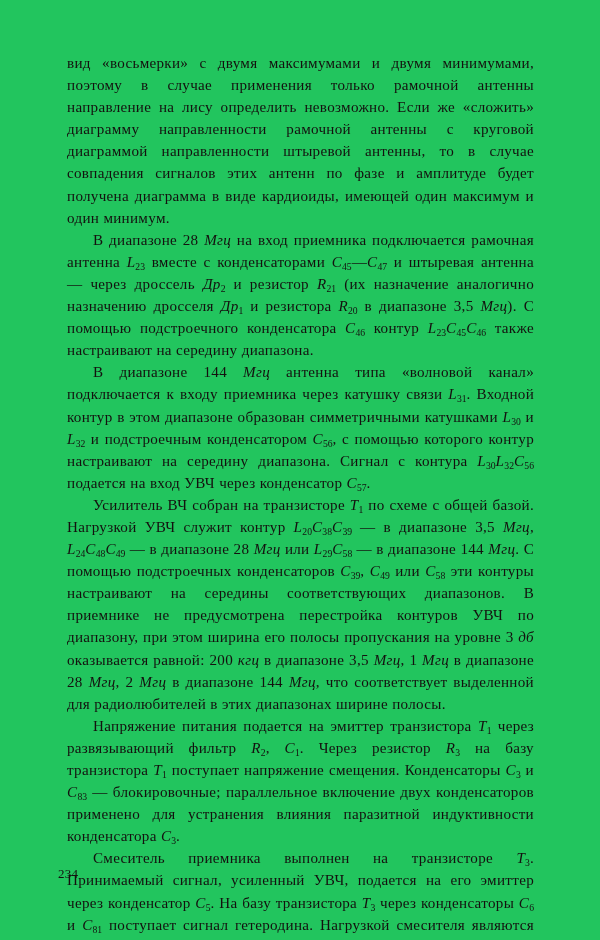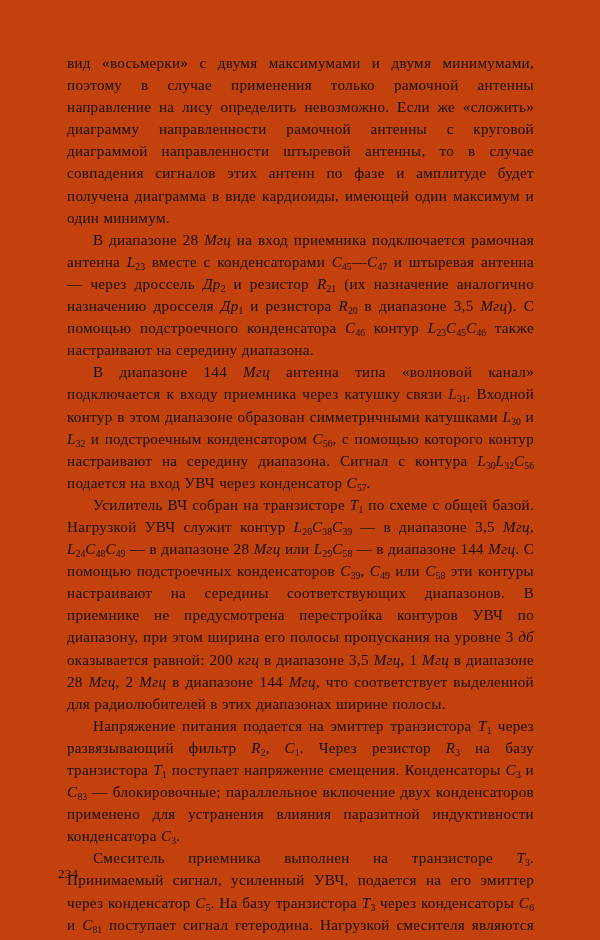--- a/index.html
+++ b/index.html
@@ -55,21 +55,21 @@
     position: absolute;
     left: 58px;
     top: 866px;
     font-size: 13px;
     letter-spacing: 0.02em;
   }
 </style>
 </head>
 <body style="color: rgb(20, 17, 15);">
 
-<div class="page" style="background: #c2410c;">
+<div class="page" style="background: #22c55e;">
 
   <div class="text-block">
     <p class="para first">вид «восьмерки» с двумя максимумами и двумя минимумами, поэтому в случае применения только рамочной антенны направление на лису определить невозможно. Если же «сложить» диаграмму направленности рамочной антенны с круговой диаграммой направленности штыревой антенны, то в случае совпадения сигналов этих антенн по фазе и амплитуде будет получена диаграмма в виде кардиоиды, имеющей один максимум и один минимум.</p>
     <p class="para">В диапазоне 28 <i class="it">Мгц</i> на вход приемника подключается рамочная антенна <i class="it">L</i><sub>23</sub> вместе с конденсаторами <i class="it">C</i><sub>45</sub>—<i class="it">C</i><sub>47</sub> и штыревая антенна — через дроссель <i class="it">Др</i><sub>2</sub> и резистор <i class="it">R</i><sub>21</sub> (их назначение аналогично назначению дросселя <i class="it">Др</i><sub>1</sub> и резистора <i class="it">R</i><sub>20</sub> в диапазоне 3,5 <i class="it">Мгц</i>). С помощью подстроечного конденсатора <i class="it">C</i><sub>46</sub> контур <i class="it">L</i><sub>23</sub><i class="it">C</i><sub>45</sub><i class="it">C</i><sub>46</sub> также настраивают на середину диапазона.</p>
     <p class="para">В диапазоне 144 <i class="it">Мгц</i> антенна типа «волновой канал» подключается к входу приемника через катушку связи <i class="it">L</i><sub>31</sub>. Входной контур в этом диапазоне образован симметричными катушками <i class="it">L</i><sub>30</sub> и <i class="it">L</i><sub>32</sub> и подстроечным конденсатором <i class="it">C</i><sub>56</sub>, с помощью которого контур настраивают на середину диапазона. Сигнал с контура <i class="it">L</i><sub>30</sub><i class="it">L</i><sub>32</sub><i class="it">C</i><sub>56</sub> подается на вход УВЧ через конденсатор <i class="it">C</i><sub>57</sub>.</p>
     <p class="para">Усилитель ВЧ собран на транзисторе <i class="it">T</i><sub>1</sub> по схеме с общей базой. Нагрузкой УВЧ служит контур <i class="it">L</i><sub>20</sub><i class="it">C</i><sub>38</sub><i class="it">C</i><sub>39</sub> — в диапазоне 3,5 <i class="it">Мгц</i>, <i class="it">L</i><sub>24</sub><i class="it">C</i><sub>48</sub><i class="it">C</i><sub>49</sub> — в диапазоне 28 <i class="it">Мгц</i> или <i class="it">L</i><sub>29</sub><i class="it">C</i><sub>58</sub> — в диапазоне 144 <i class="it">Мгц</i>. С помощью подстроечных конденсаторов <i class="it">C</i><sub>39</sub>, <i class="it">C</i><sub>49</sub> или <i class="it">C</i><sub>58</sub> эти контуры настраивают на середины соответствующих диапазонов. В приемнике не предусмотрена перестройка контуров УВЧ по диапазону, при этом ширина его полосы пропускания на уровне 3 <i class="it">дб</i> оказывается равной: 200 <i class="it">кгц</i> в диапазоне 3,5 <i class="it">Мгц</i>, 1 <i class="it">Мгц</i> в диапазоне 28 <i class="it">Мгц</i>, 2 <i class="it">Мгц</i> в диапазоне 144 <i class="it">Мгц</i>, что соответствует выделенной для радиолюбителей в этих диапазонах ширине полосы.</p>
     <p class="para">Напряжение питания подается на эмиттер транзистора <i class="it">T</i><sub>1</sub> через развязывающий фильтр <i class="it">R</i><sub>2</sub>, <i class="it">C</i><sub>1</sub>. Через резистор <i class="it">R</i><sub>3</sub> на базу транзистора <i class="it">T</i><sub>1</sub> поступает напряжение смещения. Конденсаторы <i class="it">C</i><sub>3</sub> и <i class="it">C</i><sub>83</sub> — блокировочные; параллельное включение двух конденсаторов применено для устранения влияния паразитной индуктивности конденсатора <i class="it">C</i><sub>3</sub>.</p>
     <p class="para">Смеситель приемника выполнен на транзисторе <i class="it">T</i><sub>3</sub>. Принимаемый сигнал, усиленный УВЧ, подается на его эмиттер через конденсатор <i class="it">C</i><sub>5</sub>. На базу транзистора <i class="it">T</i><sub>3</sub> через конденсаторы <i class="it">C</i><sub>6</sub> и <i class="it">C</i><sub>81</sub> поступает сигнал гетеродина. Нагрузкой смесителя являются фильтры сосредоточенной селекции: <i class="it">L</i><i class="it">C</i>, <i class="it">L</i><i class="it">C</i>, <i class="it">L</i><i class="it">C</i> — в диапазоне 3,5 ; ,  — в диапазоне 28 : ,  — в диапазоне 144 . Резисторы  и  используются для установления режима работы транзистора по постоянному току. Конденсатор  выполняет функцию, аналогичную функции конденсатора .</p>
 
   </div>

